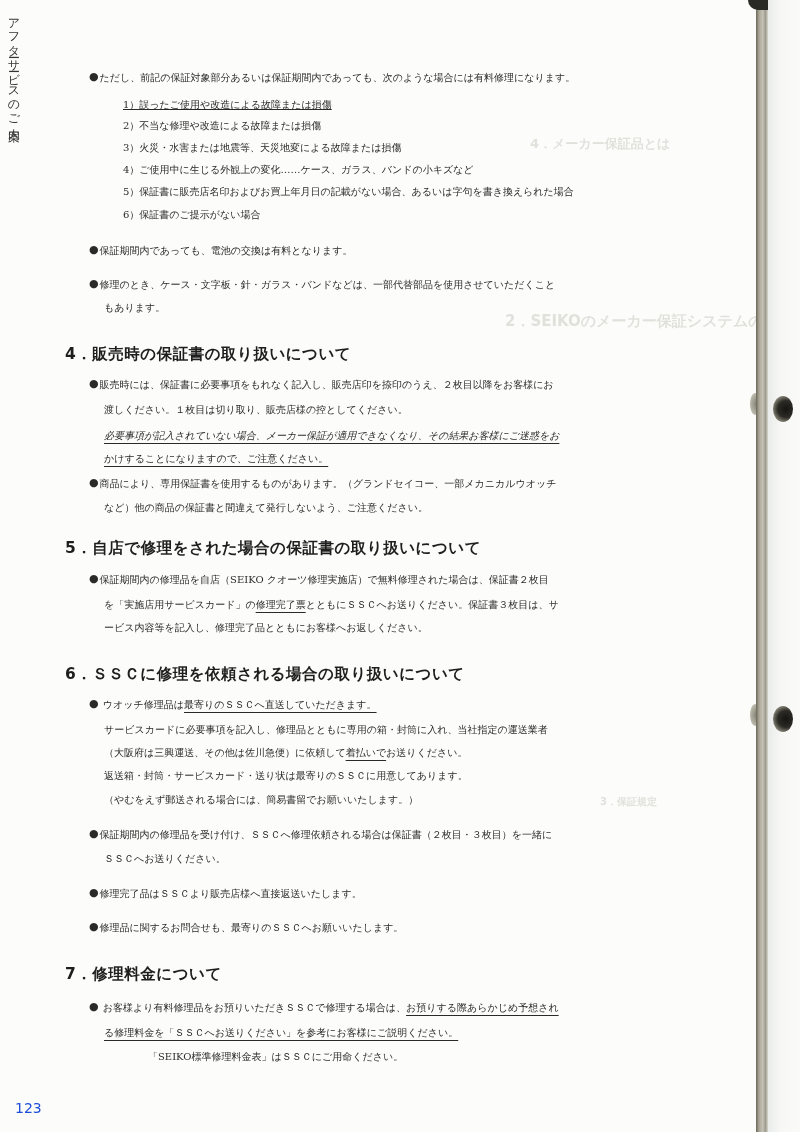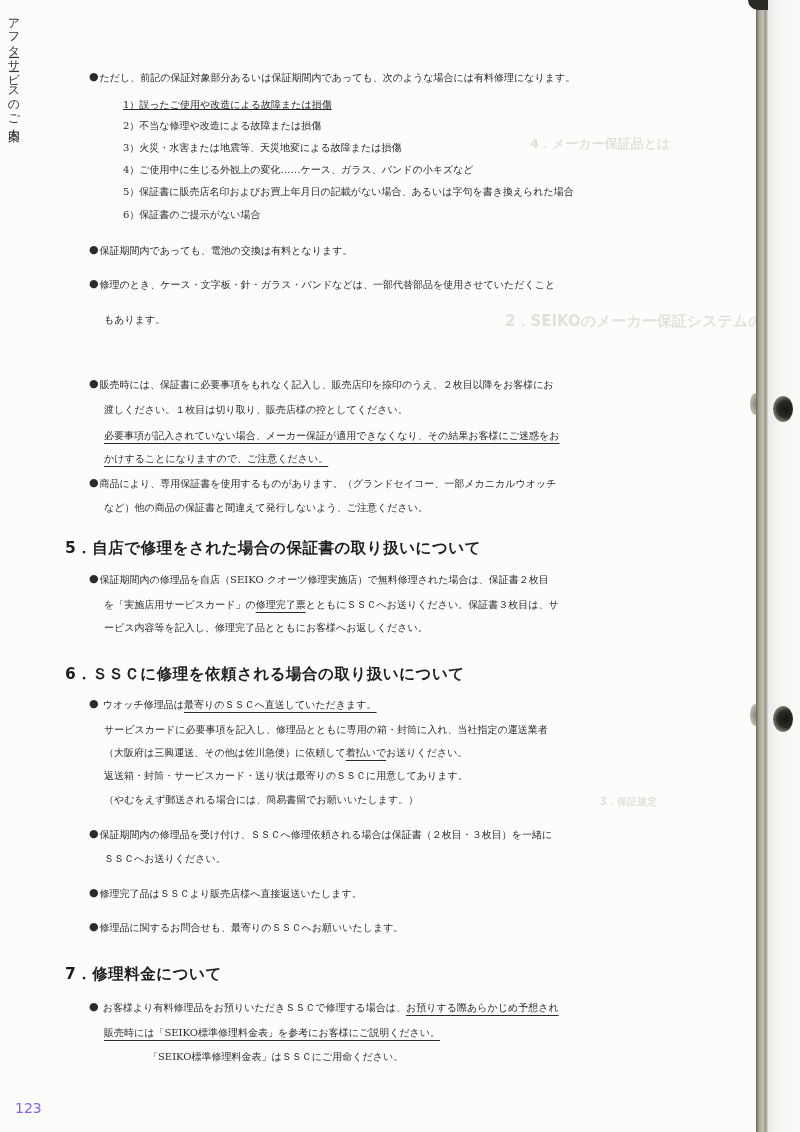--- a/index.html
+++ b/index.html
@@ -49,21 +49,21 @@
   .bullet::before { content:"●"; font-size:11px; margin-right:1px; position:relative; top:-1px; }
   .heading {
     position:absolute; white-space:nowrap;
     font-family:"DejaVu Sans","Liberation Sans",sans-serif;
     font-weight:bold; font-size:15.5px; color:#1e1e1e; letter-spacing:0.5px;
   }
   .ul { text-decoration:underline; text-underline-offset:4px; text-decoration-thickness:1px; }
   .page-number {
     position:absolute; left:15px; top:1100px;
     font-family:"DejaVu Sans","Liberation Sans",sans-serif;
-    font-size:14px; color:#8b5cf6;text-align:right;
+    font-size:14px; color:#1d4ed8;text-align:right;
   }
 </style>
 </head>
 <body>
 
 <div class="page">
 
   <div class="side-label">アフターサービスのご案内</div>
 
   <div class="bleed" style="left:530px;top:135px;font-weight:bold;font-size:13px;">4．メーカー保証品とは</div>
@@ -73,25 +73,28 @@
   <div class="line bullet" style="left:89px;top:70px;">ただし、前記の保証対象部分あるいは保証期間内であっても、次のような場合には有料修理になります。</div>
   <div class="line" style="left:123px;top:97px;text-decoration:underline;">1）誤ったご使用や改造による故障または損傷</div>
   <div class="line" style="left:123px;top:118px;">2）不当な修理や改造による故障または損傷</div>
   <div class="line" style="left:123px;top:140px;">3）火災・水害または地震等、天災地変による故障または損傷</div>
   <div class="line" style="left:123px;top:162px;">4）ご使用中に生じる外観上の変化……ケース、ガラス、バンドの小キズなど</div>
   <div class="line" style="left:123px;top:184px;">5）保証書に販売店名印およびお買上年月日の記載がない場合、あるいは字句を書き換えられた場合</div>
   <div class="line" style="left:123px;top:207px;">6）保証書のご提示がない場合</div>
 
   <div class="line bullet" style="left:89px;top:243px;">保証期間内であっても、電池の交換は有料となります。</div>
   <div class="line bullet" style="left:89px;top:277px;">修理のとき、ケース・文字板・針・ガラス・バンドなどは、一部代替部品を使用させていただくこと</div>
-  <div class="line" style="left:104px;top:312px;">もあります。</div>
+  <div class="line" style="left:104px;top:300px;">もあります。</div>
 
+  <div class="heading" style="left:65px;top:344px;">
+    <span>4．</span><span>販売時の保証書の取り扱いについて</span>
+  </div>
   <div class="line bullet" style="left:89px;top:377px;">販売時には、保証書に必要事項をもれなく記入し、販売店印を捺印のうえ、２枚目以降をお客様にお</div>
   <div class="line" style="left:104px;top:402px;">渡しください。１枚目は切り取り、販売店様の控としてください。</div>
-  <div class="line ul" style="left:104px;top:428px;">必要事項が記入されていない場合、メーカー保証が適用できなくなり、その結果お客様にご迷惑をお</div>
+  <div class="line ul" style="left:104px;top:428px;font-style:italic;">必要事項が記入されていない場合、メーカー保証が適用できなくなり、その結果お客様にご迷惑をお</div>
   <div class="line ul" style="left:104px;top:451px;">かけすることになりますので、ご注意ください。</div>
   <div class="line bullet" style="left:89px;top:476px;">商品により、専用保証書を使用するものがあります。（グランドセイコー、一部メカニカルウオッチ</div>
   <div class="line" style="left:104px;top:500px;">など）他の商品の保証書と間違えて発行しないよう、ご注意ください。</div>
 
   <div class="heading" style="left:65px;top:538px;">
     <span>5．</span><span>自店で修理をされた場合の保証書の取り扱いについて</span>
   </div>
   <div class="line bullet" style="left:89px;top:572px;">保証期間内の修理品を自店（SEIKO クオーツ修理実施店）で無料修理された場合は、保証書２枚目</div>
   <div class="line" style="left:104px;top:597px;">
     <span>を「実施店用サービスカード」の</span><span class="ul">修理完了票</span><span>とともにＳＳＣへお送りください。保証書３枚目は、サ</span>
@@ -114,21 +117,21 @@
   <div class="line" style="left:104px;top:851px;">ＳＳＣへお送りください。</div>
   <div class="line bullet" style="left:89px;top:886px;">修理完了品はＳＳＣより販売店様へ直接返送いたします。</div>
   <div class="line bullet" style="left:89px;top:920px;">修理品に関するお問合せも、最寄りのＳＳＣへお願いいたします。</div>
 
   <div class="heading" style="left:65px;top:964px;">
     <span>7．</span><span>修理料金について</span>
   </div>
   <div class="line bullet" style="left:89px;top:1000px;">
     <span>お客様より有料修理品をお預りいただきＳＳＣで修理する場合は、</span><span class="ul">お預りする際あらかじめ予想され</span>
   </div>
-  <div class="line ul" style="left:104px;top:1025px;">販売時には「SEIKO標準修理料金表」を参考にお客様にご説明ください。</div>
+  <div class="line ul" style="left:104px;top:1025px;">る修理料金を「ＳＳＣへお送りください」を参考にお客様にご説明ください。</div>
   <div class="line" style="left:104px;top:1049px;margin-left:44px;">「SEIKO標準修理料金表」はＳＳＣにご用命ください。</div>
 
   <div class="page-number">123</div>
 
   <div class="hole-left" style="left:750px;top:393px;"></div>
   <div class="hole-left" style="left:750px;top:704px;"></div>
 </div>
 
 <div class="spine"></div>
 <div class="spine-top"></div>

